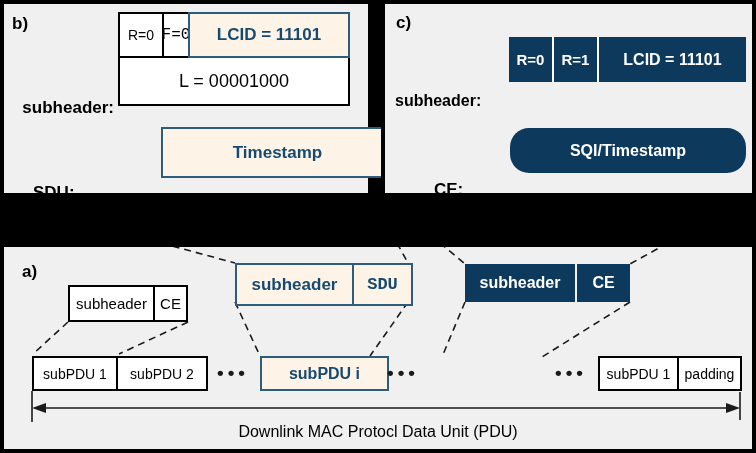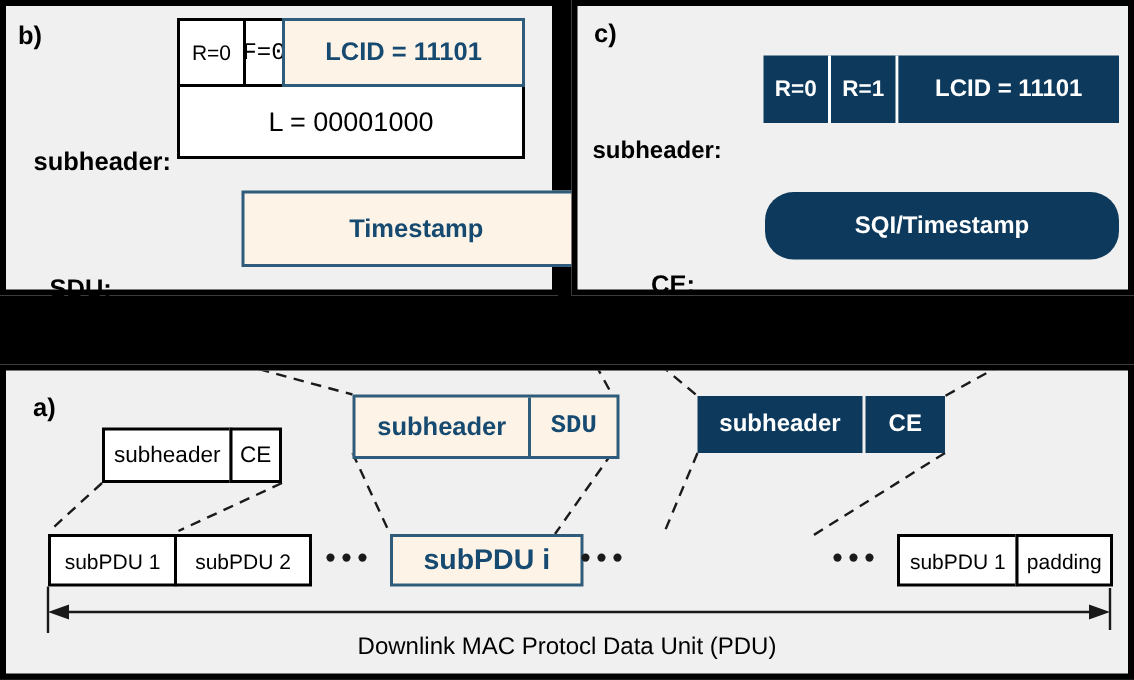--- a/index.html
+++ b/index.html
@@ -64,21 +64,21 @@
   #a-cg-sub { width:117px; border-right:2px solid var(--cream-border,#2e5c7a); font-size:17px; }
   #a-cg-sdu { flex:1; font-size:17px;font-family:Liberation Mono, monospace; }
 
   #a-navy-group { left:461px; top:17px; width:165px; height:38px; display:flex; }
   #a-ng-sub { width:112px; border-right:2px solid var(--panel-bg,#f0f0f0); font-size:16px; }
   #a-ng-ce  { flex:1; font-size:16px; }
 
   .subpdu { top:109px; height:35px; font-size:14px; }
   #a-s1  { left:28px;  width:86px; }
   #a-s2  { left:112px; width:92px;text-align:center; }
-  #a-si  { left:256px; width:129px; font-size:19px; }
+  #a-si  { left:256px; width:129px; font-size:16px; }
   #a-sj  { left:438px; width:100px; font-size:16px; }
   #a-s1b { left:594px; width:81px; }
   #a-pad { left:673px; width:65px; }
 
   .dots {
     top:109px; height:35px; width:60px; line-height:33px; text-align:center;
     font-size:19px; font-weight:bold; letter-spacing:4px; color:#1a1a1a;
   }
   #a-dots1 { left:199px; } #a-dots2 { left:369px; } #a-dots3 { left:537px; }
 

